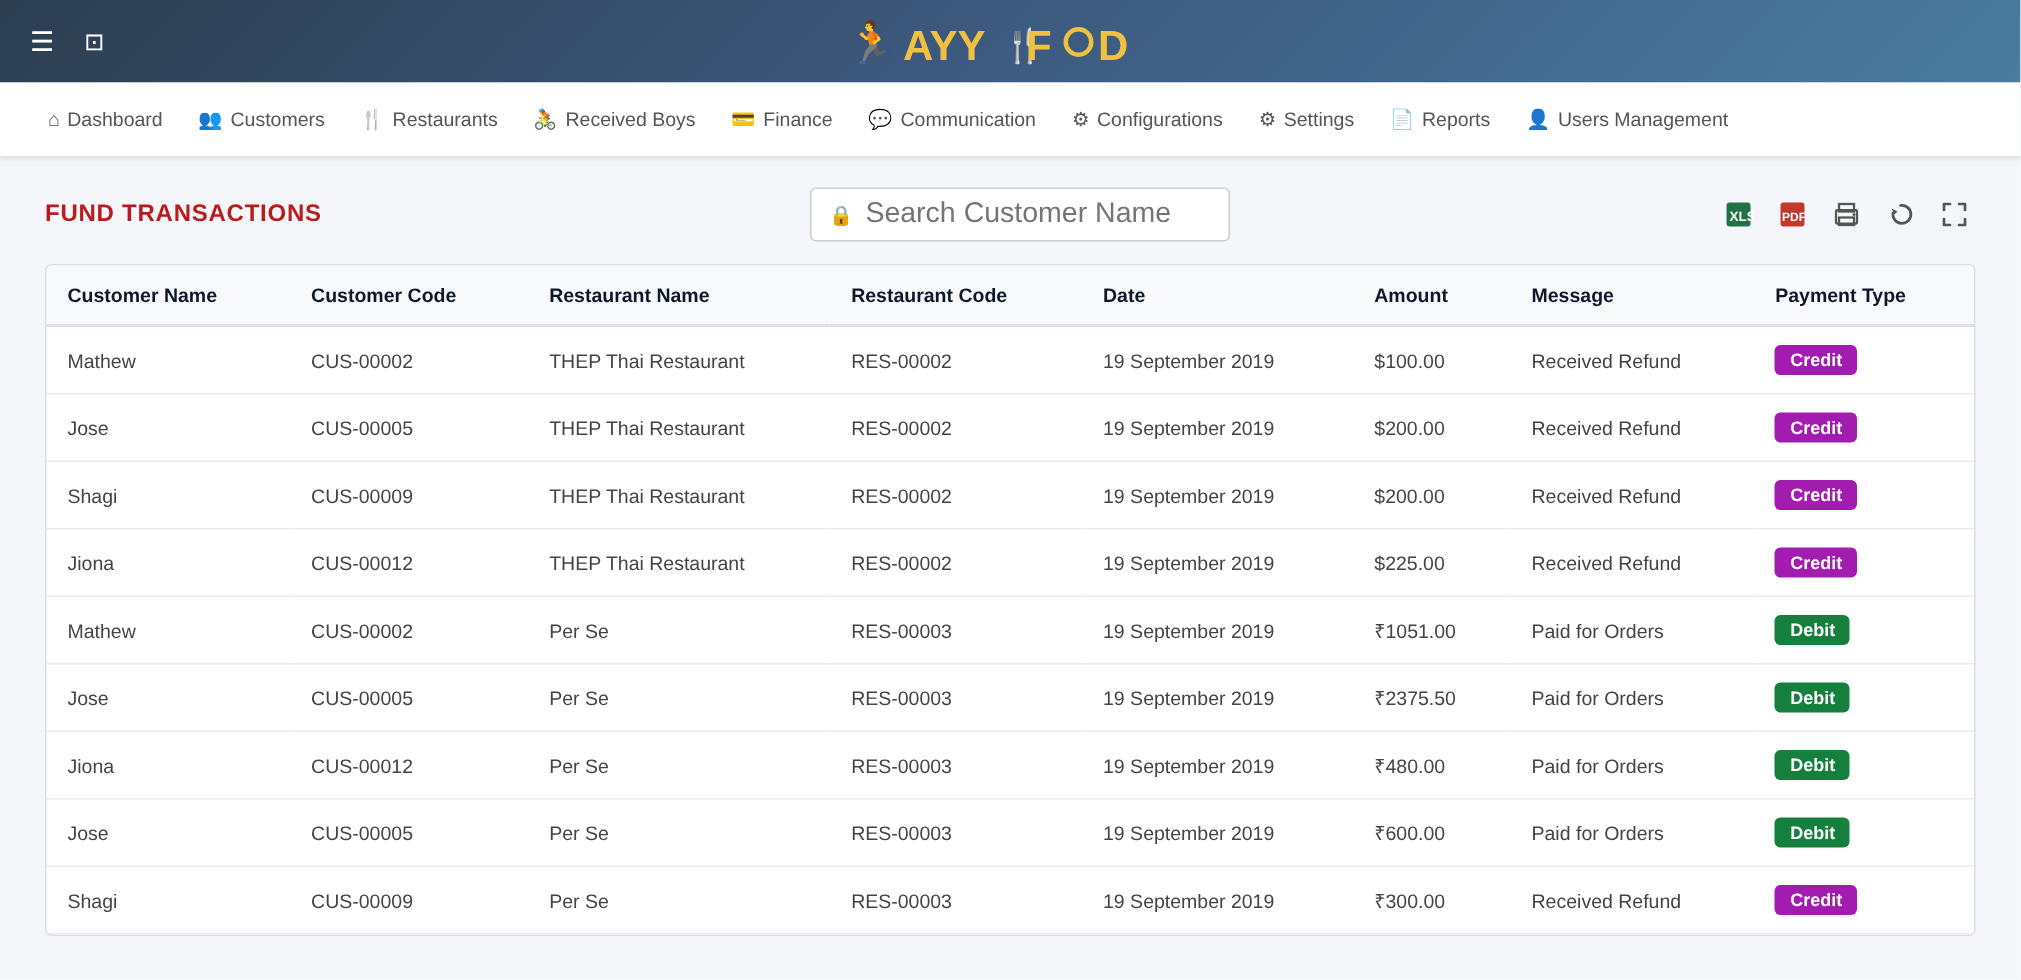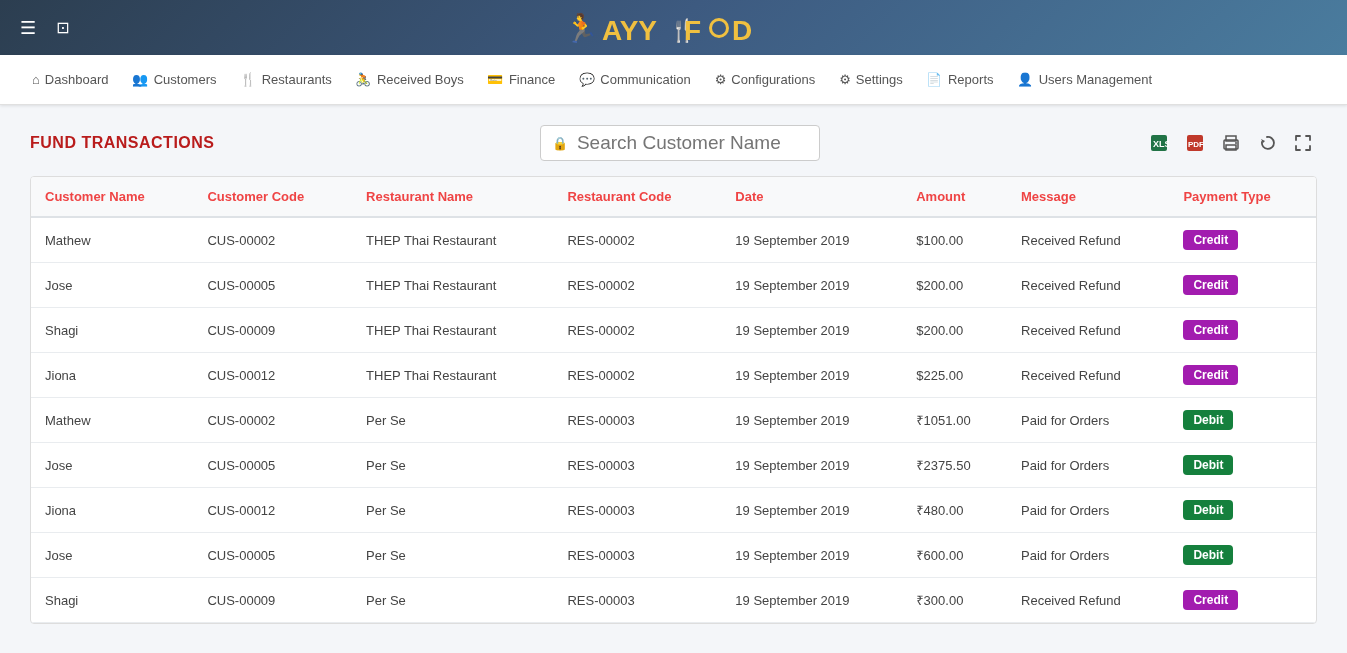--- a/index.html
+++ b/index.html
@@ -113,21 +113,21 @@
     }
     thead tr {
       background: #f8f9fa;
       border-bottom: 2px solid #dee2e6;
     }
     thead th {
       padding: 12px 14px;
       text-align: left;
       font-weight: bold;
       font-size: 13px;
-      color: #ef4444;
+      color: #0f172a;
     }
     tbody tr {
       border-bottom: 1px solid #e9ecef;
     }
     tbody td {
       padding: 12px 14px;
       font-size: 13px;
       color: #444;
     }
     .badge {

